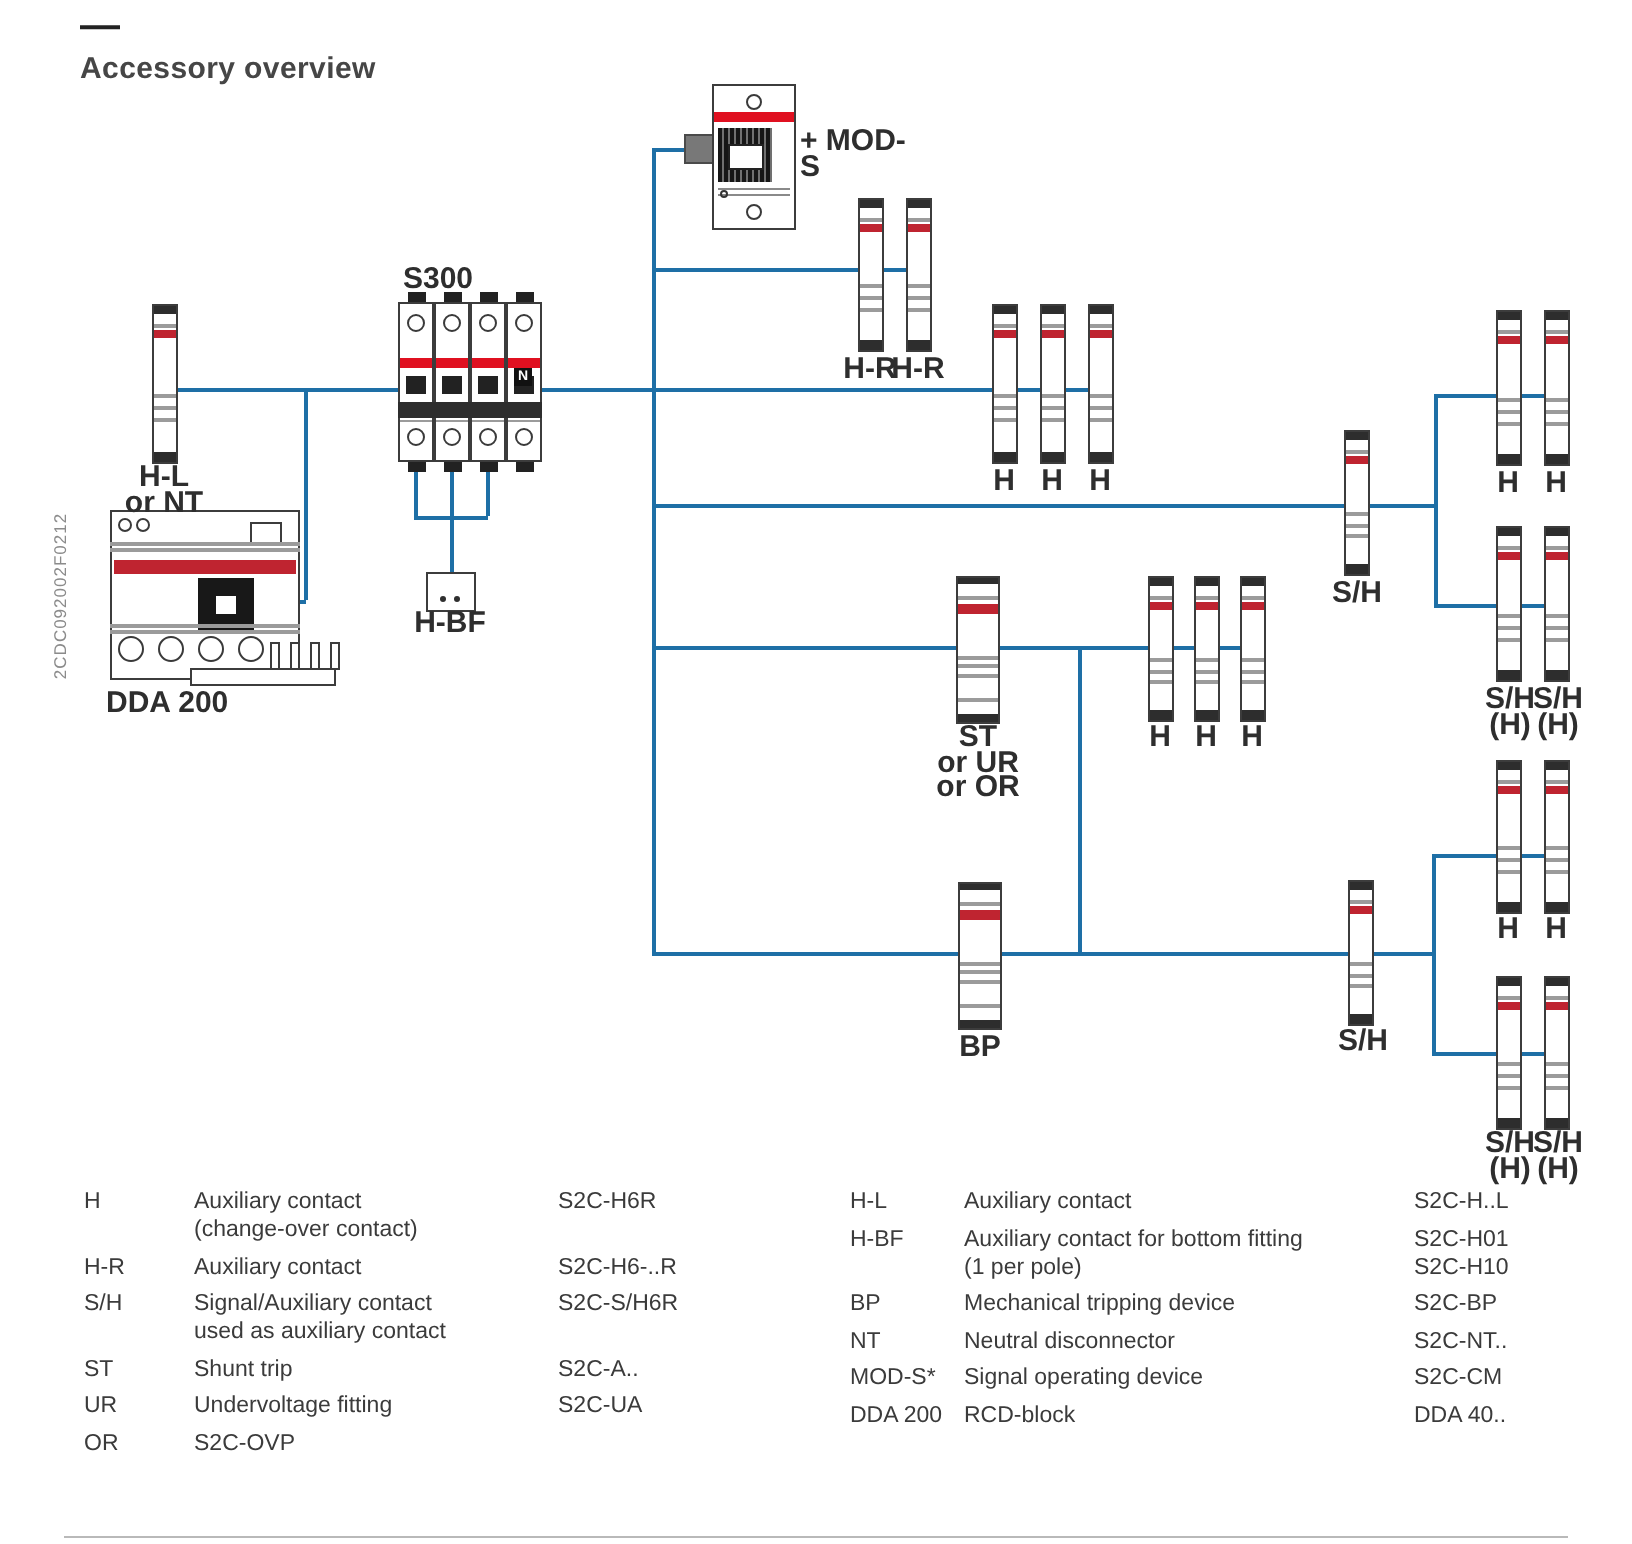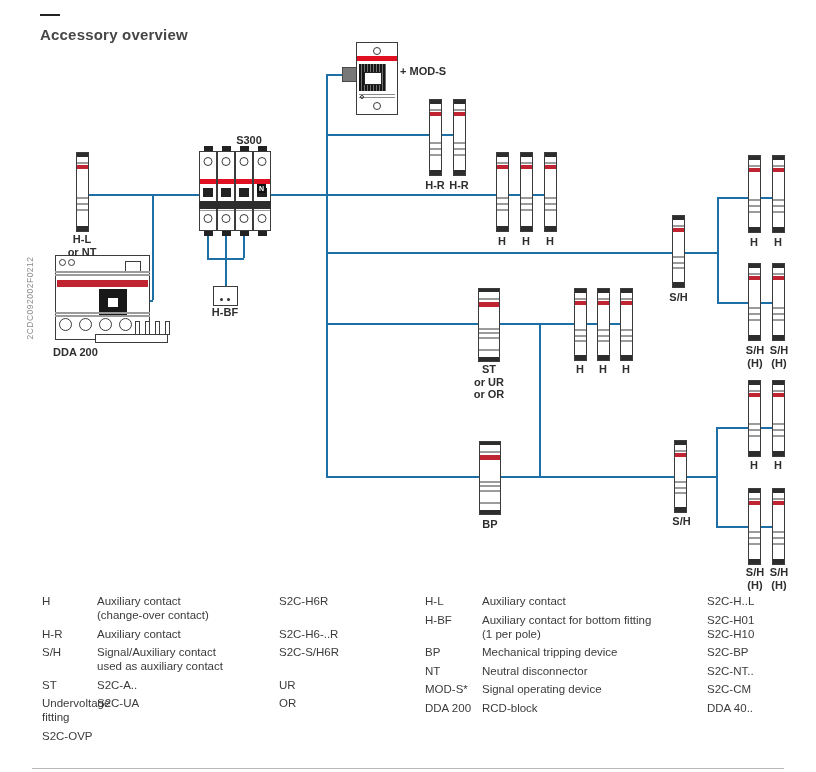--- a/index.html
+++ b/index.html
@@ -39,21 +39,21 @@
         linear-gradient(#9b9b9b,#9b9b9b),
         linear-gradient(#9b9b9b,#9b9b9b),
         linear-gradient(#9b9b9b,#9b9b9b),
         linear-gradient(#9b9b9b,#9b9b9b),
         linear-gradient(#2d2d2d,#2d2d2d);
        background-size:100% 3px,100% 2px,100% 5px,100% 2px,100% 2px,100% 2px,100% 2px,100% 4px;
        background-position:0 0,0 9px,0 13px,0 55%,0 62%,0 69%,0 86%,0 100%;
        background-repeat:no-repeat;}
 
   
-  .lb{position:absolute;font-size:11px;line-height:12.5px;font-weight:700;color:#2e2e2e;
+  .lb{position:absolute;font-size:15px;line-height:12.5px;font-weight:700;color:#2e2e2e;
       text-align:center;white-space:pre-line;}
   .lb.la{text-align:left;}
 
   
   .s300{position:absolute;left:199px;top:146px;width:72px;height:90px;display:flex;}
   .pole{width:18px;display:flex;flex-direction:column;align-items:center;}
   .ptab{width:9px;height:5px;background:#222;}
   .pbody{width:18px;height:80px;border:1px solid #3c3c3c;box-sizing:border-box;background:#fff;position:relative;}
   .pcirc{position:absolute;left:50%;transform:translateX(-50%);top:5px;width:9px;height:9px;
          border:1.6px solid #3a3a3a;border-radius:50%;box-sizing:border-box;background:#fff;}
@@ -242,21 +242,21 @@
     <div class="dc" style="left:24px;top:63px;width:13px;height:13px;"></div>
     <div class="dc" style="left:44px;top:63px;width:13px;height:13px;"></div>
     <div class="dc" style="left:64px;top:63px;width:13px;height:13px;"></div>
     <div class="dbase"></div>
     <div class="dpin" style="left:80px;"></div>
     <div class="dpin" style="left:90px;"></div>
     <div class="dpin" style="left:100px;"></div>
     <div class="dpin" style="left:110px;"></div>
   </div>
 
-  <div class="lb" style="left:224px;top:134px;width:50px;">S300</div>
+  <div class="lb" style="left:194px;top:134px;width:50px;">S300</div>
   <div class="lb" style="left:57px;top:233px;width:50px;">H-L
 or NT</div>
   <div class="lb la" style="left:53px;top:346px;width:70px;">DDA 200</div>
   <div class="lb" style="left:201px;top:306px;width:48px;">H-BF</div>
   <div class="lb la" style="left:400px;top:65px;width:60px;">+ MOD-S</div>
   <div class="lb" style="left:415px;top:179px;width:40px;">H-R</div>
   <div class="lb" style="left:439px;top:179px;width:40px;">H-R</div>
   <div class="lb" style="left:482px;top:235px;width:40px;">H</div>
   <div class="lb" style="left:506px;top:235px;width:40px;">H</div>
   <div class="lb" style="left:530px;top:235px;width:40px;">H</div>
@@ -288,20 +288,21 @@
 (change-over contact)</div>
     <div>S2C-H6R</div>
     <div>H-R</div>
     <div>Auxiliary contact</div>
     <div>S2C-H6-..R</div>
     <div>S/H</div>
     <div>Signal/Auxiliary contact
 used as auxiliary contact</div>
     <div>S2C-S/H6R</div>
     <div>ST</div>
+    <div>Shunt trip</div>
     <div>S2C-A..</div>
     <div>UR</div>
     <div>Undervoltage fitting</div>
     <div>S2C-UA</div>
     <div>OR</div>
     <div>S2C-OVP</div>
   </div>
 
   <div class="lg lg-right">
     <div>H-L</div>

